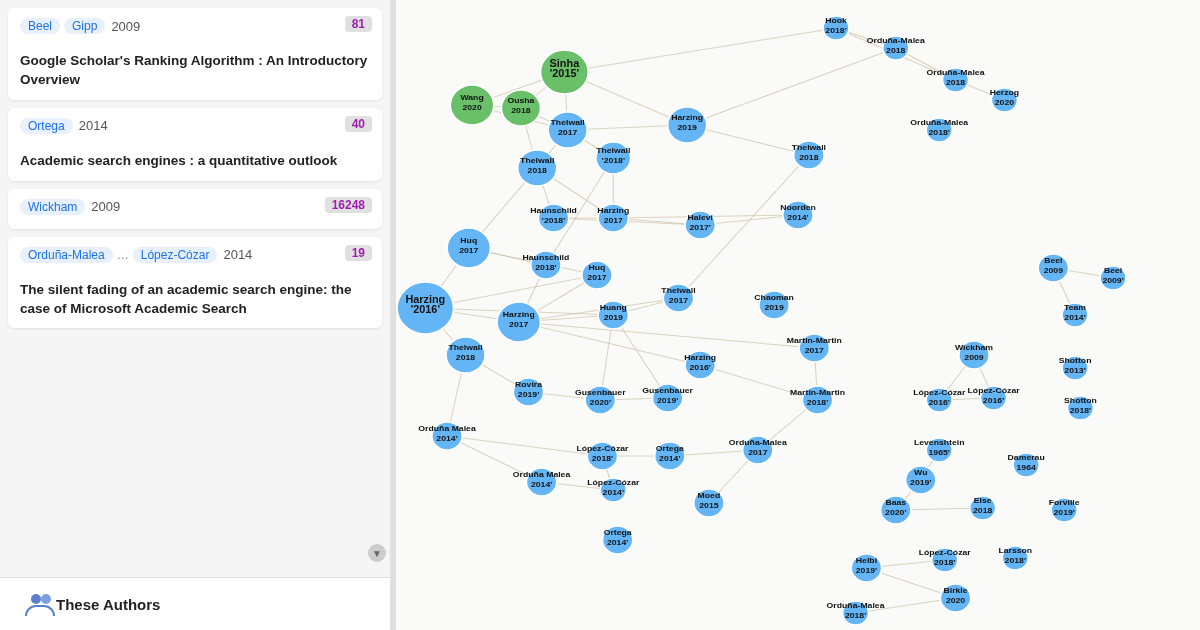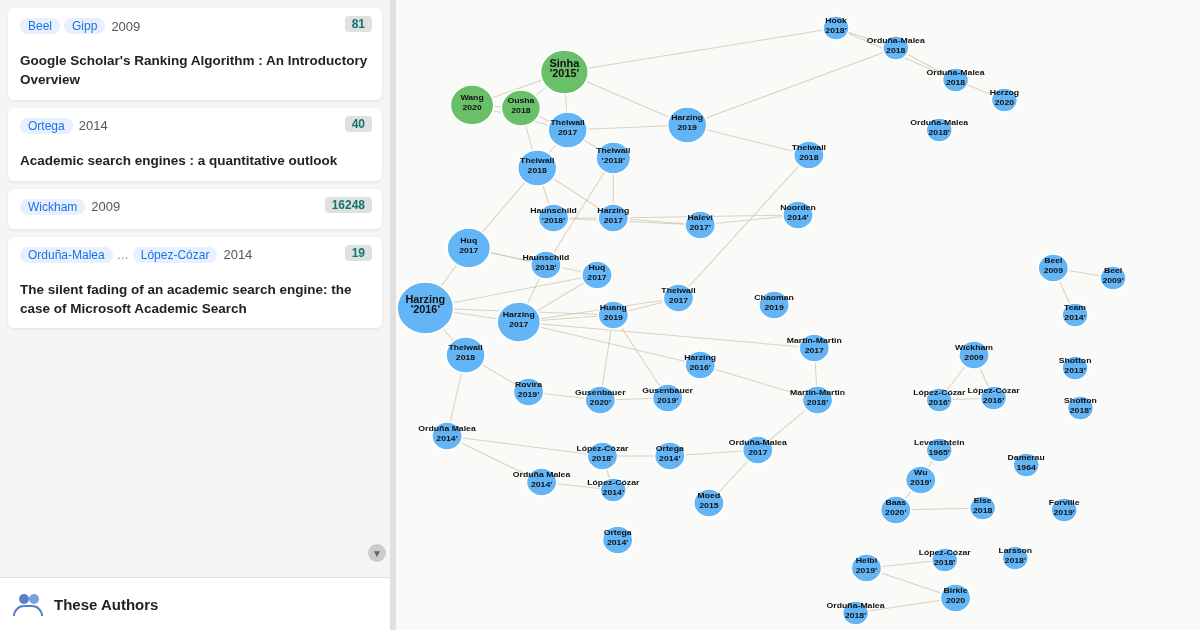--- a/index.html
+++ b/index.html
@@ -68,21 +68,21 @@
     }
 
     .citation-badge {
       position: absolute;
       top: 8px;
       right: 10px;
       background: #e0e0e0;
       border-radius: 4px;
       padding: 1px 7px;
       font-size: 12px;
-      color: #0f766e;
+      color: #a21caf;
       font-weight: 600;
     }
 
     .paper-title {
       font-size: 13.5px;
       font-weight: 700;
       color: #222;
       line-height: 1.4;
       margin-top: 18px;
     }
@@ -107,24 +107,23 @@
       font-size: 10px;
       color: #666;
       cursor: pointer;
       z-index: 10;
     }
 
     
     .these-authors-bar {
       background: #fff;
       border-top: 1px solid #e0e0e0;
-      padding: 10px 12px;
+      padding: 10px 24px;
       display: flex;
       align-items: center;
-      gap: 10px;
       min-height: 52px;
     }
 
     .these-authors-icon {
       width: 32px;
       height: 32px;
       color: #5b7fcf;
     }
 
     .these-authors-label {

